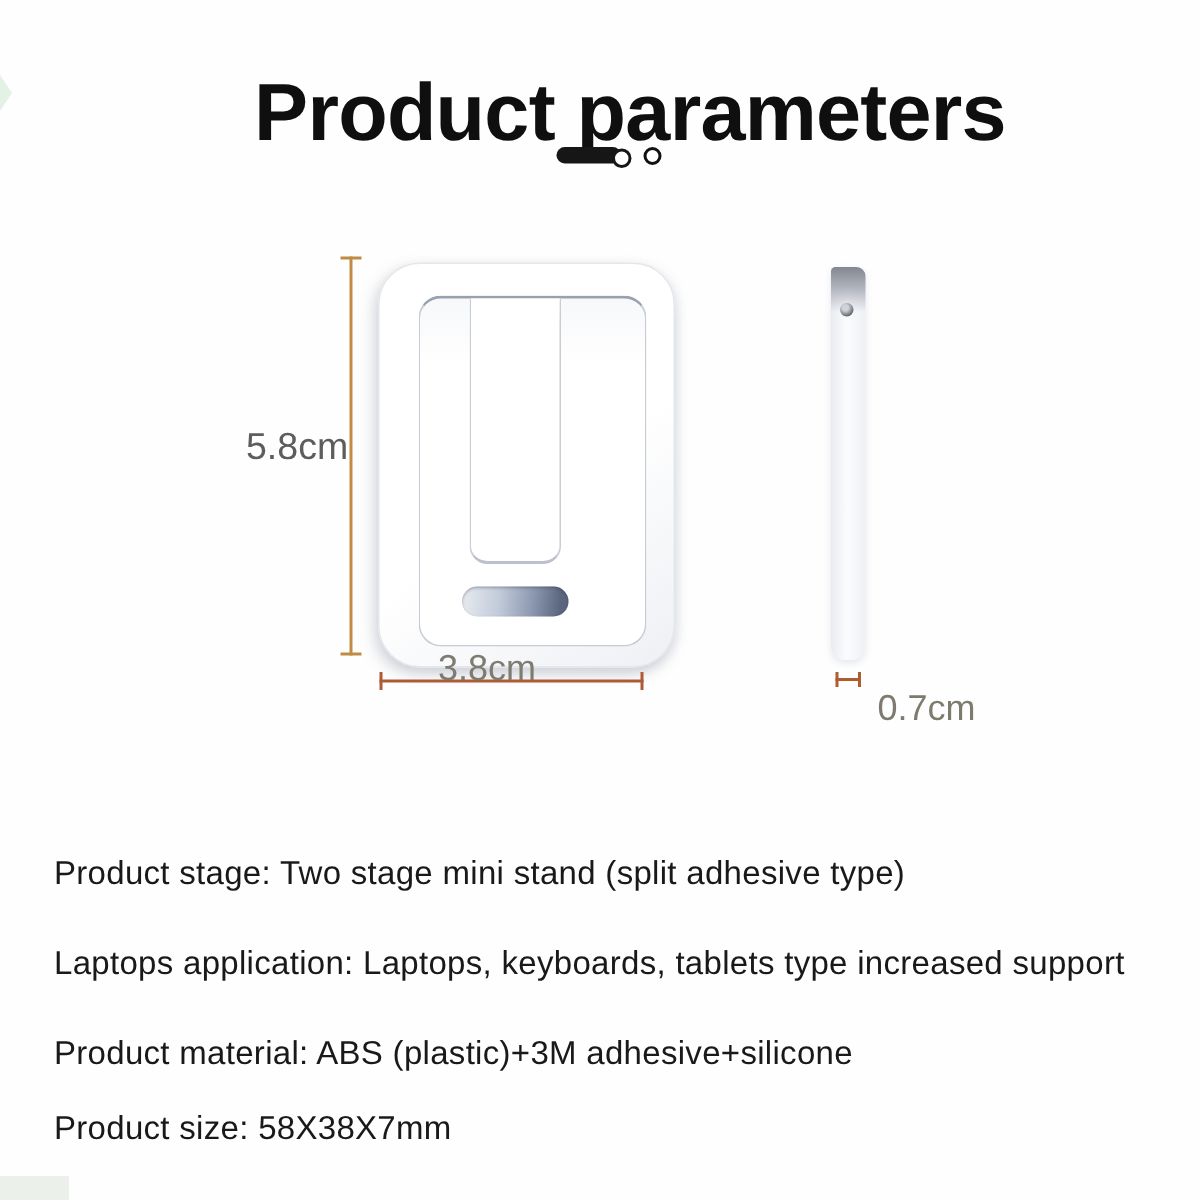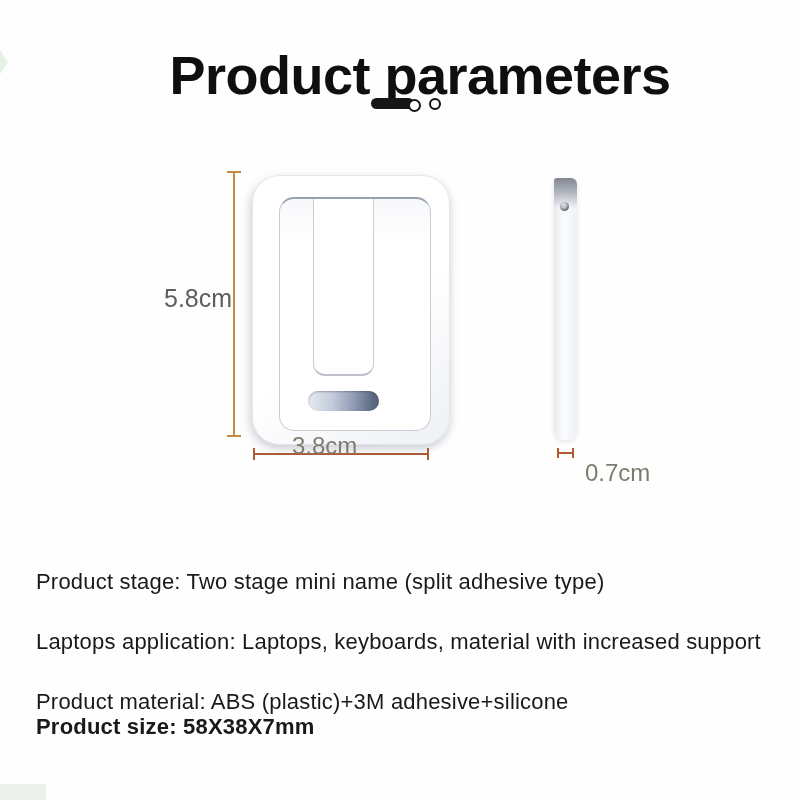--- a/index.html
+++ b/index.html
@@ -90,21 +90,21 @@
 
   .dim-label{font-size:24px;color:#6f6d64;text-align:left;}
   .label-h58{left:164px;top:284px;width:68px;color:#5d5d5d;font-size:25px;}
   .label-w38{left:292px;top:432px;width:96px;color:#7e7c70;}
   .label-t07{left:537px;top:459px;width:66px;color:#7e7a6e;margin-left:48px;}
 
   
   .spec-line{
     left:36px;font-size:22px;font-weight:500;color:#191919;letter-spacing:.2px;white-space:nowrap;
   }
-  .spec-1{top:569px;} .spec-2{top:629px;} .spec-3{top:689px;} .spec-4{top:714px;font-weight:bold;}
+  .spec-1{top:569px;} .spec-2{top:629px;} .spec-3{top:689px;} .spec-4{top:739px;}
 </style>
 </head>
 <body>
 
 <div class="abs corner-accent-top"></div>
 <div class="abs corner-accent-bottom"></div>
 
 <div class="abs title">Product parameters</div>
 <div class="abs decor-pill"></div>
 <div class="abs decor-notch"></div>
@@ -126,25 +126,25 @@
 <div class="abs dim-label label-h58">5.8cm</div>
 
 <div class="abs dim-h"></div>
 <div class="abs dim-label label-w38">3.8cm</div>
 
 <div class="abs dim-s"></div>
 <div class="abs dim-label label-t07">0.7cm</div>
 
 <div class="abs spec-line spec-1">
   <span>Product stage:</span>
-  <span>Two stage mini name (split adhesive type)</span>
+  <span>Two stage mini stand (split adhesive type)</span>
 </div>
 <div class="abs spec-line spec-2">
   <span>Laptops application:</span>
-  <span>Laptops, keyboards, material with increased support</span>
+  <span>Laptops, keyboards, tablets type increased support</span>
 </div>
 <div class="abs spec-line spec-3">
   <span>Product material:</span>
   <span>ABS (plastic)+3M adhesive+silicone</span>
 </div>
 <div class="abs spec-line spec-4">
   <span>Product size:</span>
   <span>58X38X7mm</span>
 </div>
 

